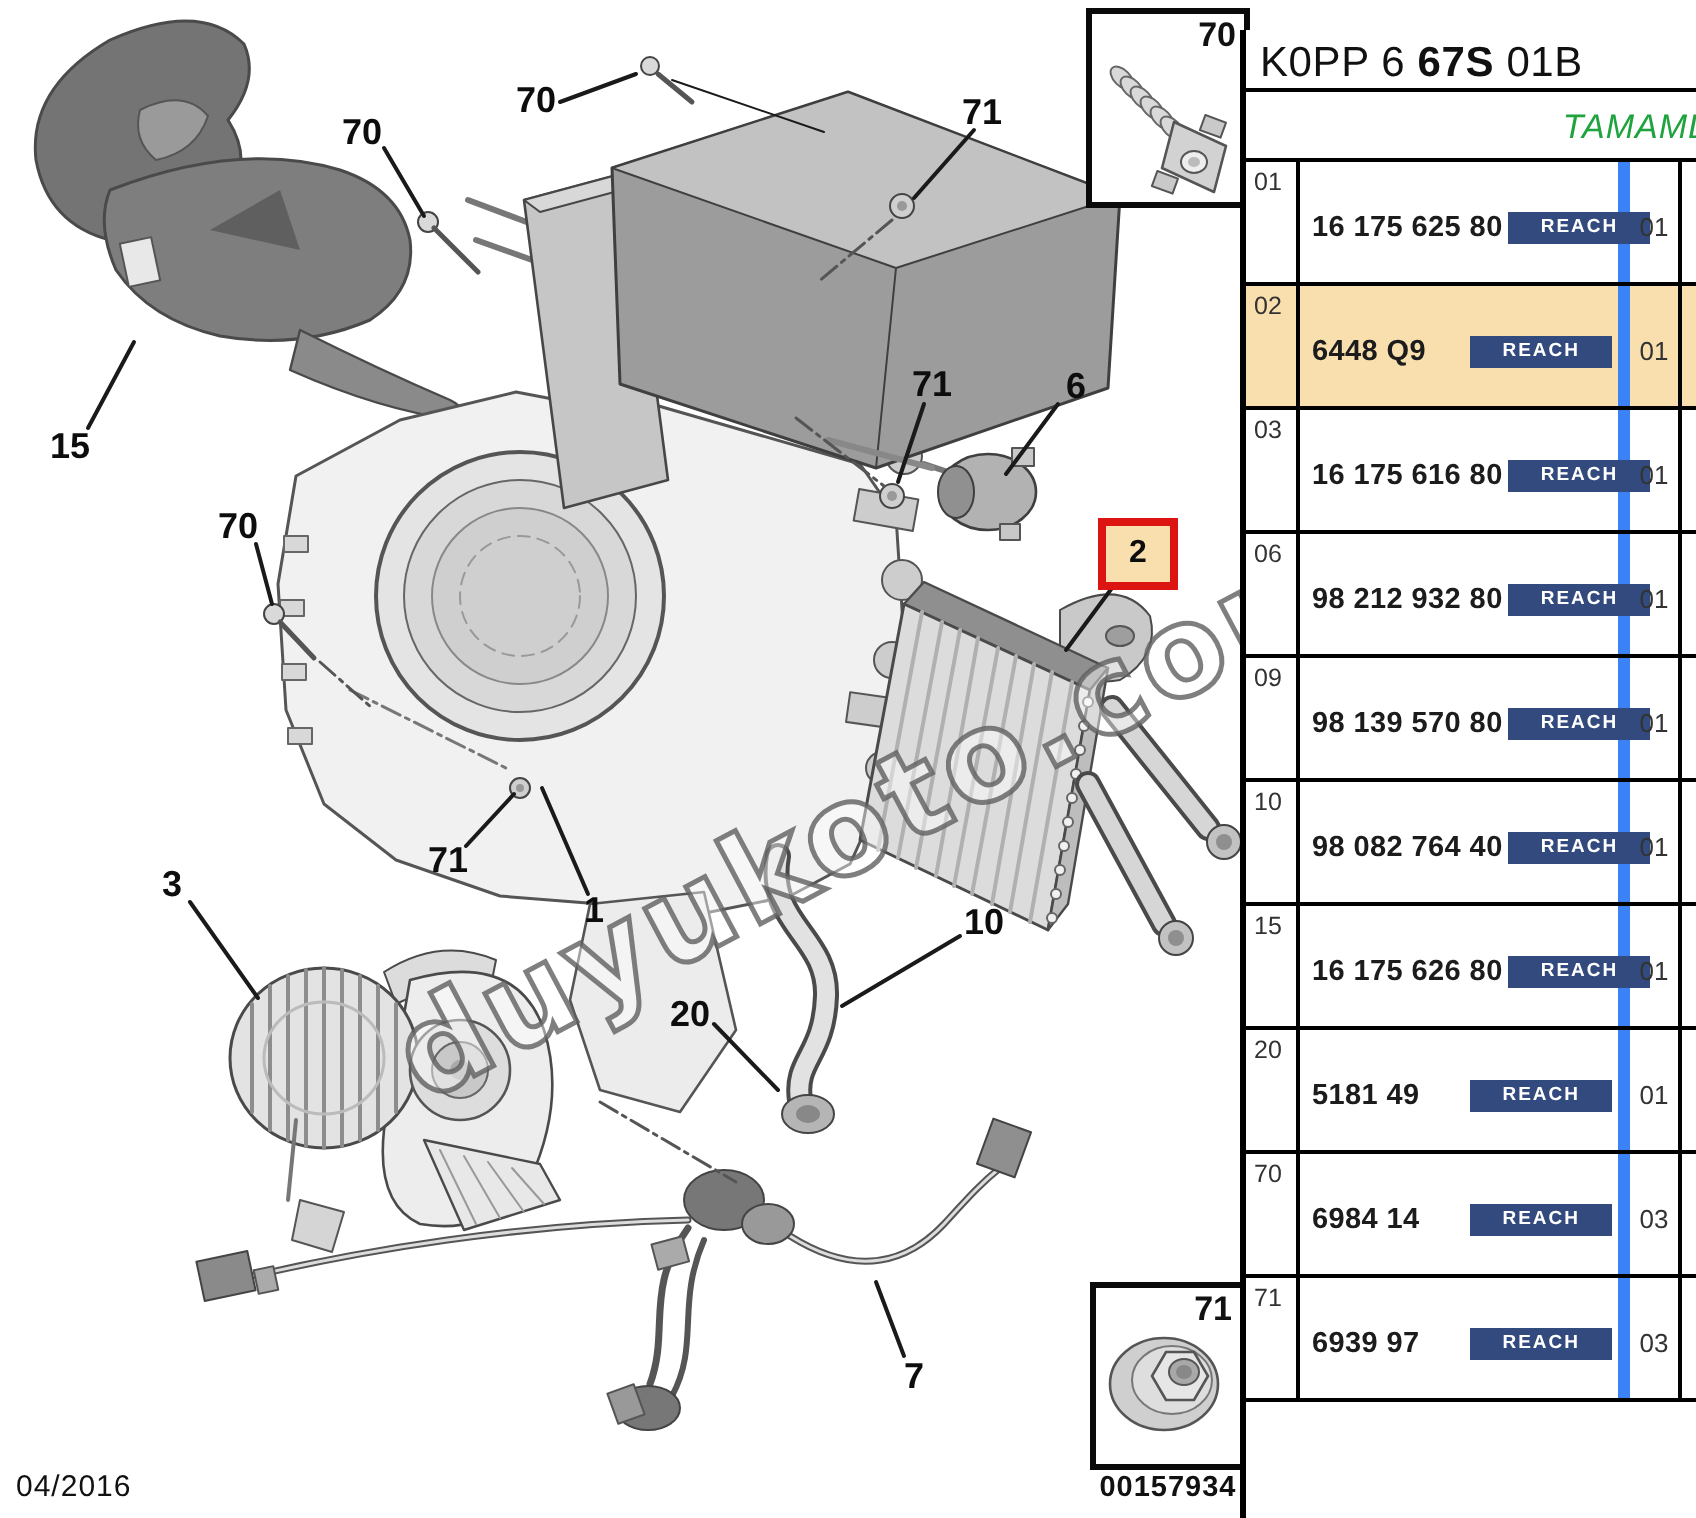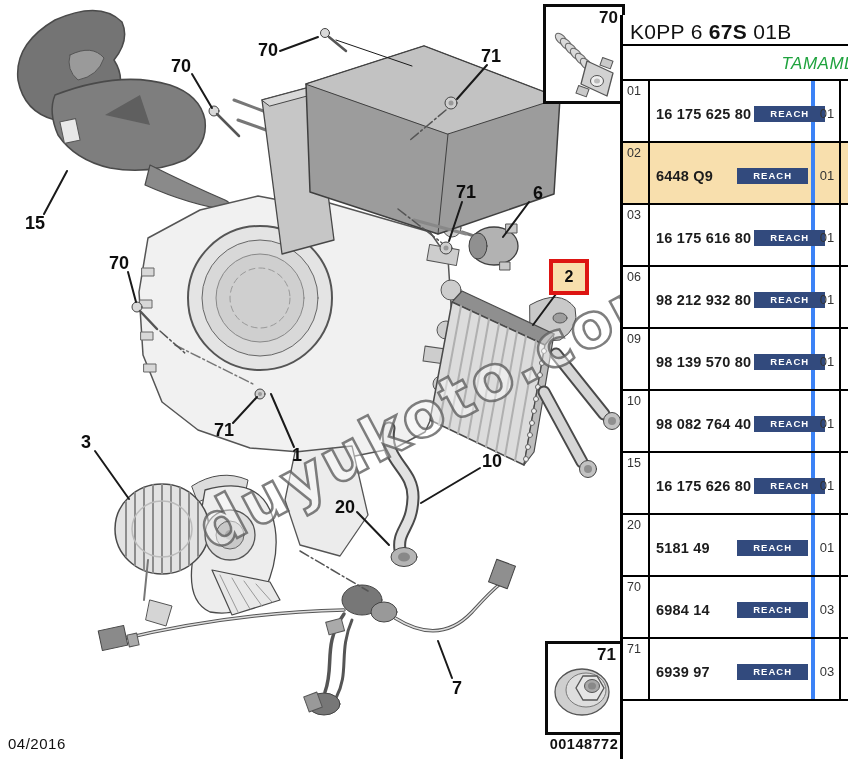--- a/index.html
+++ b/index.html
@@ -26,21 +26,21 @@
   .panel-header{height:31px;border-bottom:2px solid #000;box-sizing:border-box;
         font-size:21px;padding:5px 0 0 7px;white-space:nowrap;letter-spacing:0.3px;}
   .panel-sub{height:35px;border-bottom:2px solid #000;box-sizing:border-box;position:relative;overflow:hidden;}
   .subtitle-text{position:absolute;right:-6px;top:8px;font-style:italic;font-size:17px;
         color:#1FA33E;letter-spacing:0.5px;white-space:nowrap;}
   .row{display:grid;grid-template-columns:27px 165px 26px 1fr;height:62px;
         border-bottom:2px solid #000;box-sizing:border-box;}
   .row.hl{background:#F8DFAD;}
   .cell{box-sizing:border-box;}
   .refc{border-right:2px solid #000;font-size:12.5px;color:#333;padding:3px 0 0 4px;}
-  .partc{border-right:4px solid #3b82f6;display:flex;align-items:center;padding:6px 3px 0 6px;gap:3px;}
+  .partc{border-right:6px solid #3b82f6;display:flex;align-items:center;padding:6px 3px 0 6px;gap:3px;}
   .pn{flex:1;font-size:14.5px;font-weight:700;color:#1c1c1c;letter-spacing:0.2px;white-space:nowrap;}
   .reach{background:#324A7D;color:#fff;font-size:9.5px;font-weight:700;letter-spacing:1px;
         padding:3px 16px;line-height:1;flex:none;cursor:pointer;}
   .qtyc{border-right:2px solid #000;display:flex;align-items:center;justify-content:center;
         font-size:13px;color:#333;padding-top:4px;}
 </style>
 </head>
 <body>
 
 <div class="page">
@@ -279,21 +279,21 @@
   <div class="inset" style="left:545px;top:641px;width:78px;height:94px;">
     <span class="inset-label">71</span>
     <svg width="72" height="88" viewBox="0 0 72 88">
       <ellipse cx="34" cy="48" rx="27" ry="23" fill="#cfcfcf" stroke="#555" stroke-width="1.3"></ellipse>
       <ellipse cx="38" cy="46" rx="20" ry="17" fill="#dedede" stroke="#777" stroke-width="1"></ellipse>
       <polygon points="56,44 49,56 35,56 28,44 35,32 49,32" fill="#e6e6e6" stroke="#555" stroke-width="1.3"></polygon>
       <ellipse cx="44" cy="42" rx="7.5" ry="6.5" fill="#a8a8a8" stroke="#555"></ellipse>
       <ellipse cx="44" cy="42" rx="4" ry="3.5" fill="#888888"></ellipse>
     </svg>
   </div>
-  <div class="inset-code">00148772</div>
+  <div class="inset-code">00157934</div>
   <div class="date-label">04/2016</div>
 
   <div class="panel">
     <div class="panel-header"><span>K0PP 6</span> <b>67S</b> <span>01B</span></div>
     <div class="panel-sub">
       <span class="subtitle-text">TAMAML</span>
     </div>
 
     <div class="row">
       <div class="cell refc">01</div>

